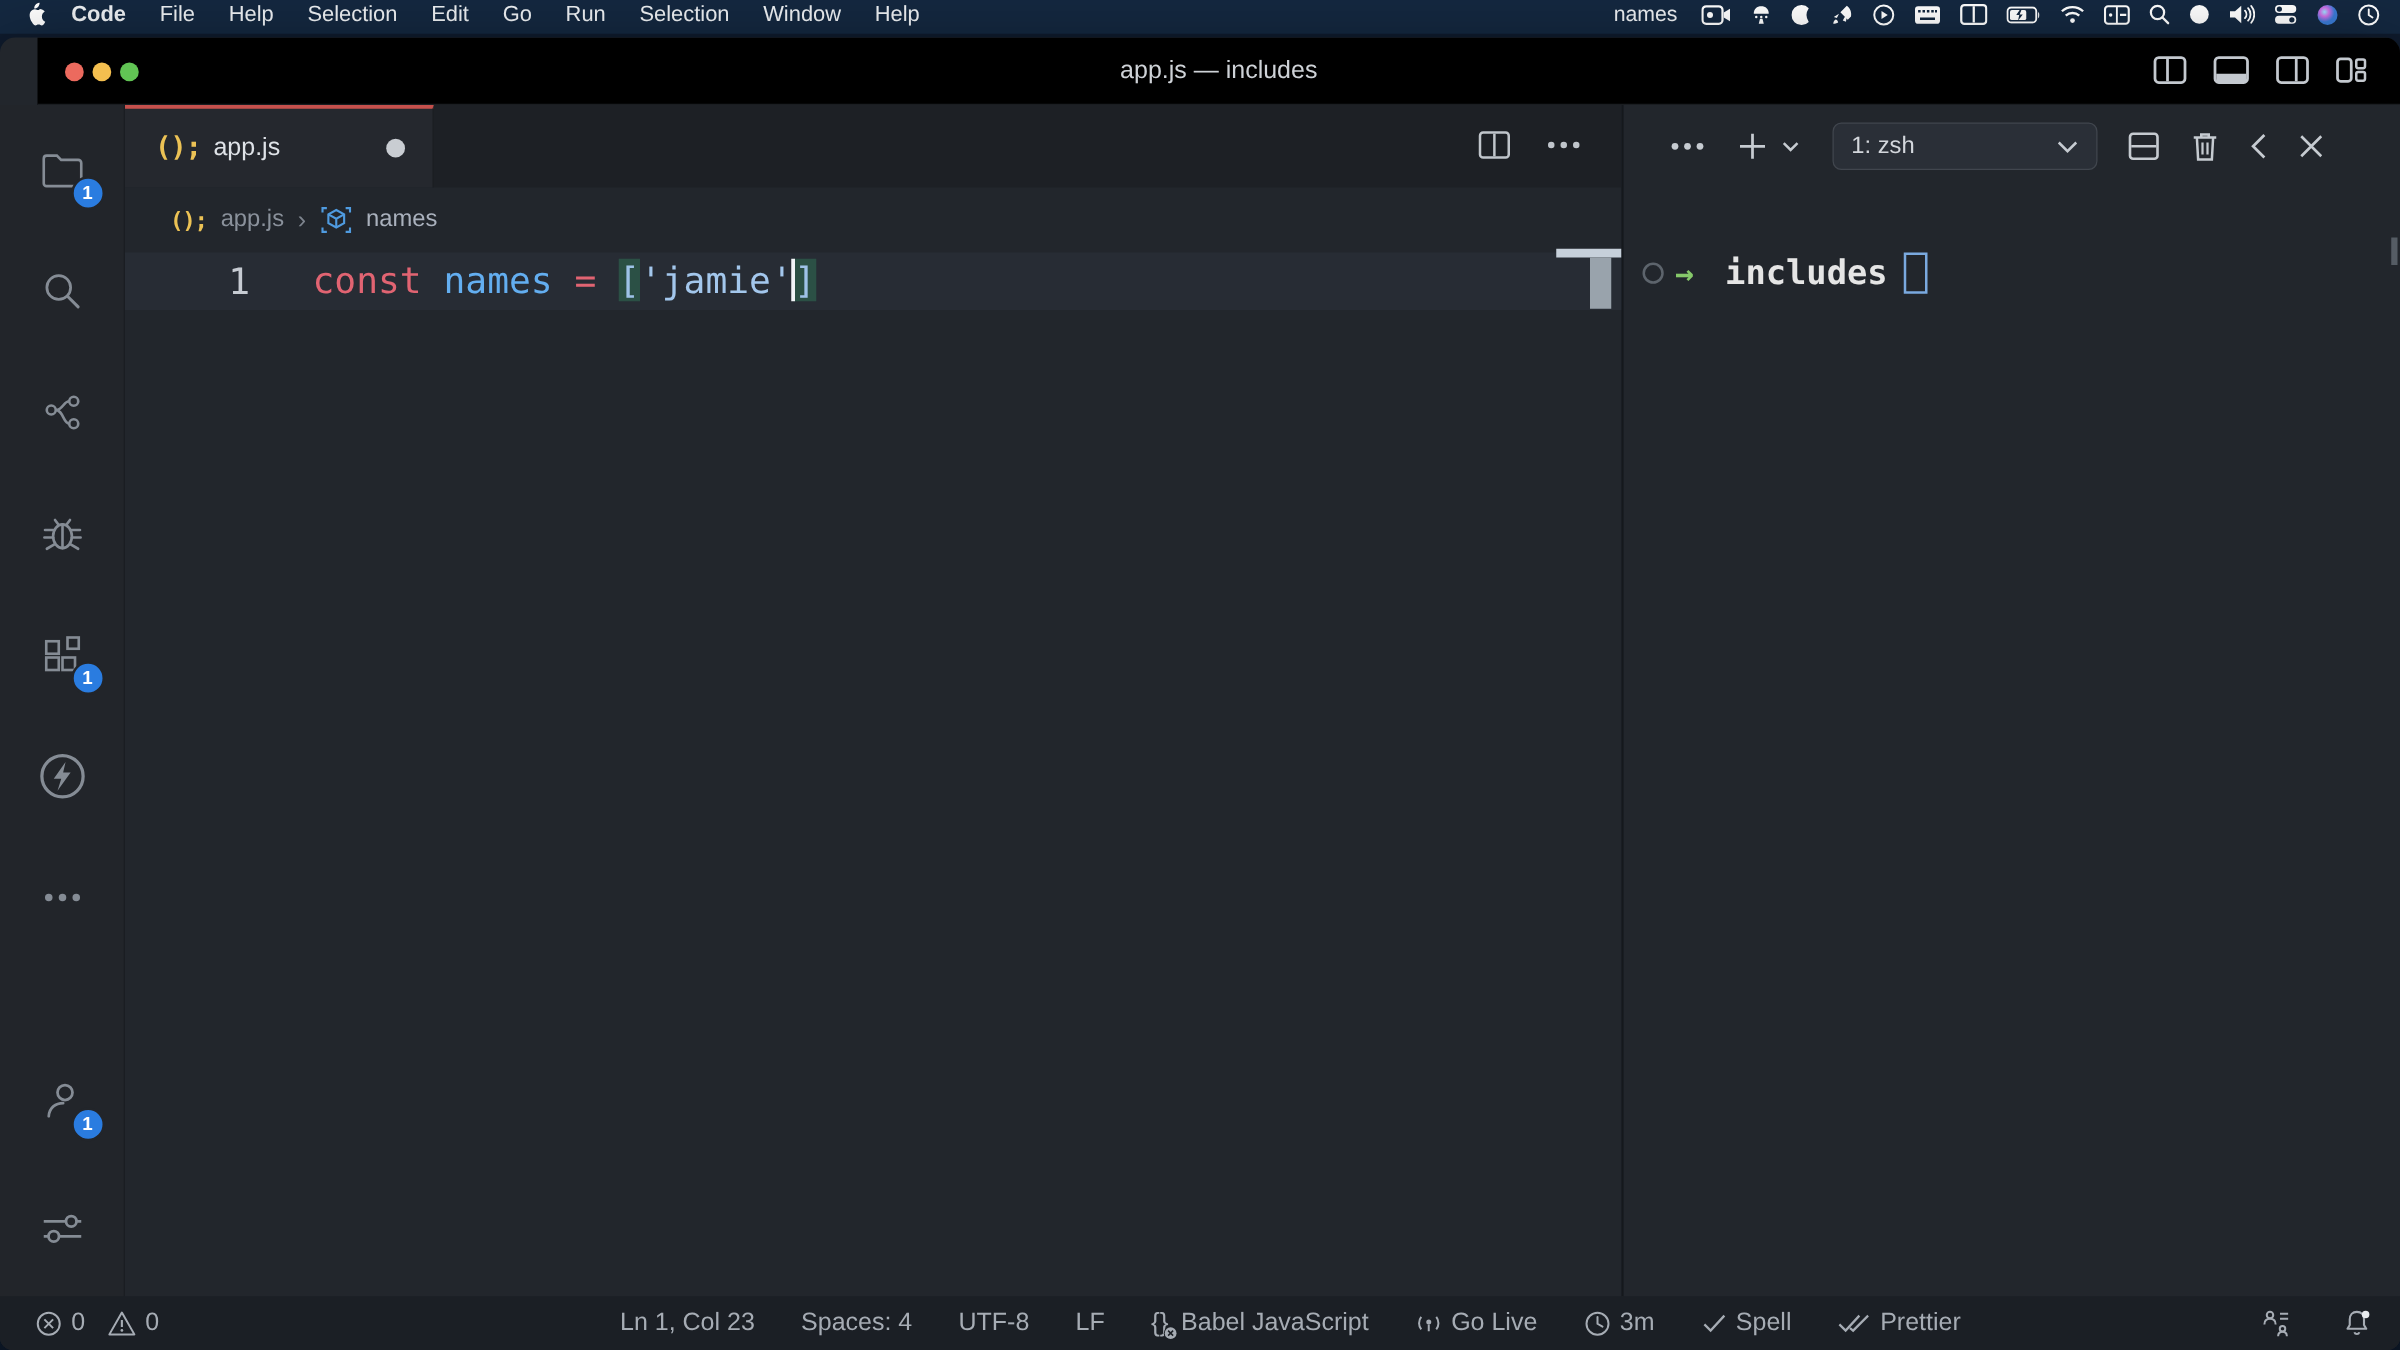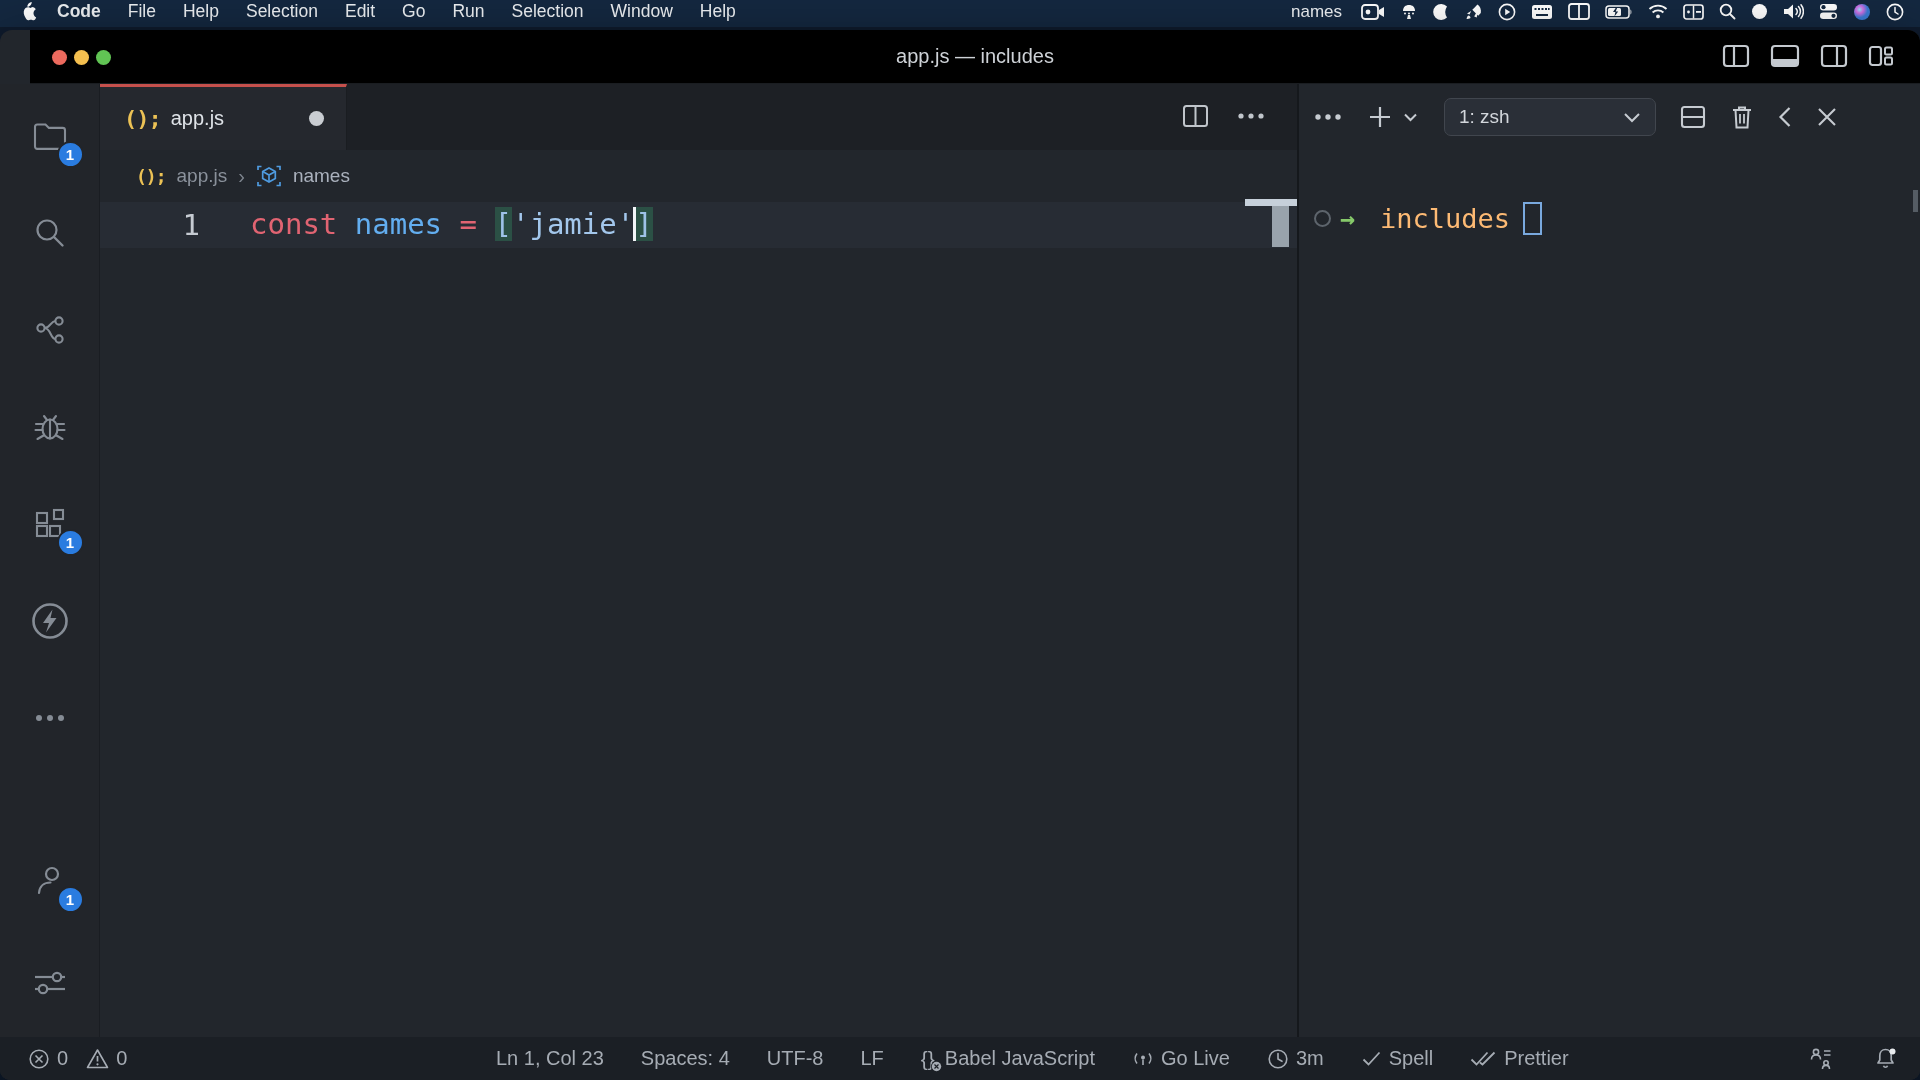--- a/index.html
+++ b/index.html
@@ -106,35 +106,35 @@
   .tok-bracket { color: #9ec2e8; background: #2b5045; }
   .caret { display: inline-block; width: 3px; height: 34px; background: #f2f5f8;
     vertical-align: middle; position: relative; top: -2px; margin: 0 -1px; }
 
   .scroll-deco-h { position: absolute; top: 115px; right: 0; width: 52px; height: 7px; background: #c6d0da; }
   .scroll-deco-v { position: absolute; top: 122px; right: 8px; width: 17px; height: 41px; background: #99a3ac; }
 
   
   .divider { width: 2px; background: #15181c; }
   .panel { width: 621px; background: #22262c; position: relative; }
-  .panel-header { display: flex; align-items: center; height: 66px; padding-left: 14px; color: #c6cbd1; }
+  .panel-header { display: flex; align-items: center; height: 66px; padding-left: 36px; color: #c6cbd1; }
   .ph-gap { margin-left: 24px; }
   .shell-select {
     margin-left: 26px; width: 212px; height: 38px; border-radius: 7px;
     background: #2a2f37; border: 1px solid #41464e;
     display: flex; align-items: center; padding: 0 14px;
     font-size: 19px; color: #d3d7dc;
   }
   .shell-select .chev { margin-left: auto; }
   .term-line { position: absolute; top: 116px; left: 15px; height: 36px; display: flex; align-items: center; }
   .cmd-circle { width: 17px; height: 17px; border-radius: 50%; border: 2px solid #5d646c; margin-right: 9px; }
   .prompt-arrow { color: #86c96a; font-size: 25px; font-weight: 700; margin-right: 25px;
     font-family: "DejaVu Sans Mono", monospace; }
-  .term-cmd { font-family: "DejaVu Sans Mono", monospace; font-weight: 400;
-    font-size: 27px; color: #fdba74; }
+  .term-cmd { font-family: "DejaVu Sans Mono", monospace; font-weight: 700;
+    font-size: 27px; color: #e5e5e5; }
   .term-caret { width: 19px; height: 33px; border: 2px solid #7aa9df; margin-left: 13px; }
   .panel-scroll-dash { position: absolute; right: 2px; top: 106px; width: 5px; height: 22px; background: #555c64; }
 
   
   .statusbar {
     position: absolute; left: 0; right: 0; bottom: 0; height: 43px;
     background: #1b1f25; color: #a6acb4; font-size: 20px;
     display: flex; align-items: center;
   }
   .sb-item { display: flex; align-items: center; gap: 7px; white-space: nowrap; }

